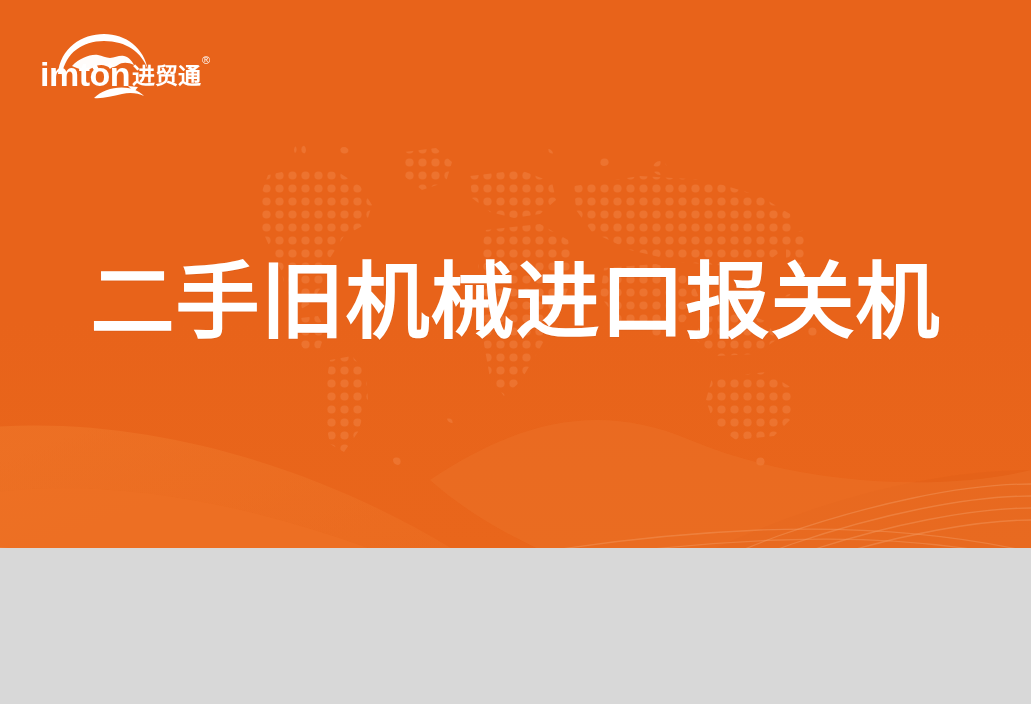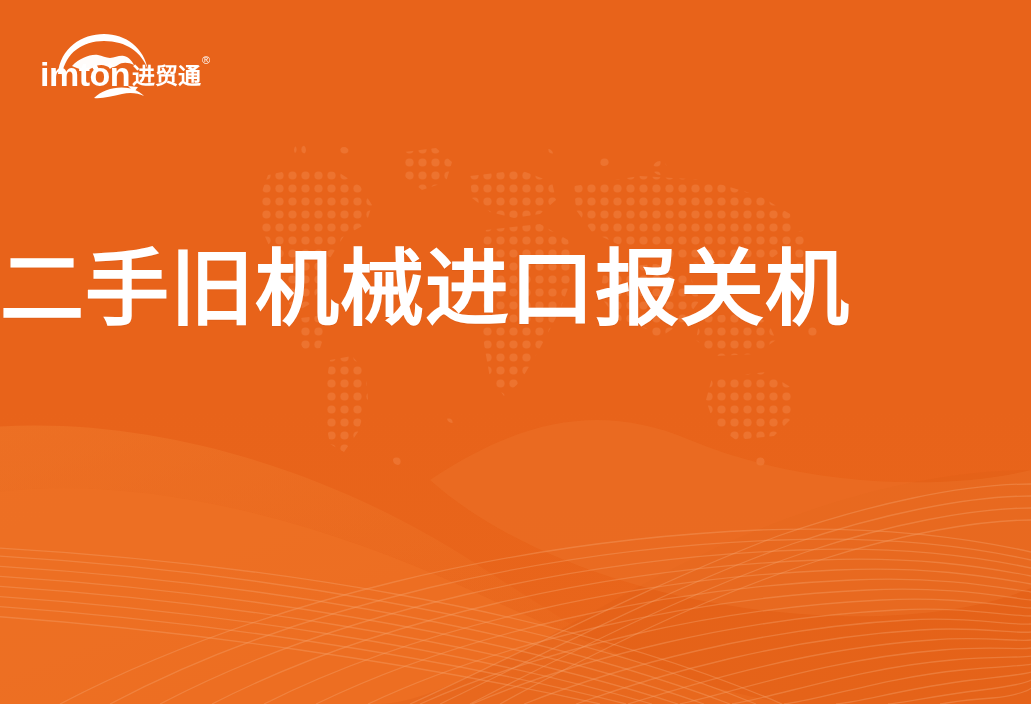--- a/index.html
+++ b/index.html
@@ -4,21 +4,21 @@
 <title>imton banner</title>
 <style>
   html, body {
     margin: 0;
     padding: 0;
     background: #d8d8d8;
   }
   .banner {
     position: relative;
     width: 1031px;
-    height: 704px;
+    height: 548px;
     overflow: hidden;
     background: #be185d;
     font-family: "Liberation Sans", "DejaVu Sans", sans-serif;
     -webkit-font-smoothing: antialiased;
   }
 
   
   .bg-base {
     position: absolute;
     inset: 0;
@@ -40,21 +40,22 @@
     width: 190px;
     height: 80px;
   }
   .logo svg { display: block; width: 190px; height: 80px; }
 
   
   .headline {
     position: absolute;
     left: 0;
     right: 0;
-    top: 230px;
+    top: 243px;
+    text-align: center;
     color: #ffffff;
   }
   .headline .line {
     display: block;
     font-size: 84px;
     line-height: 118px;
     font-weight: 700;
     letter-spacing: 1px;
     white-space: nowrap;
     text-shadow: 0 1px 0 rgba(160,60,10,0.10);

